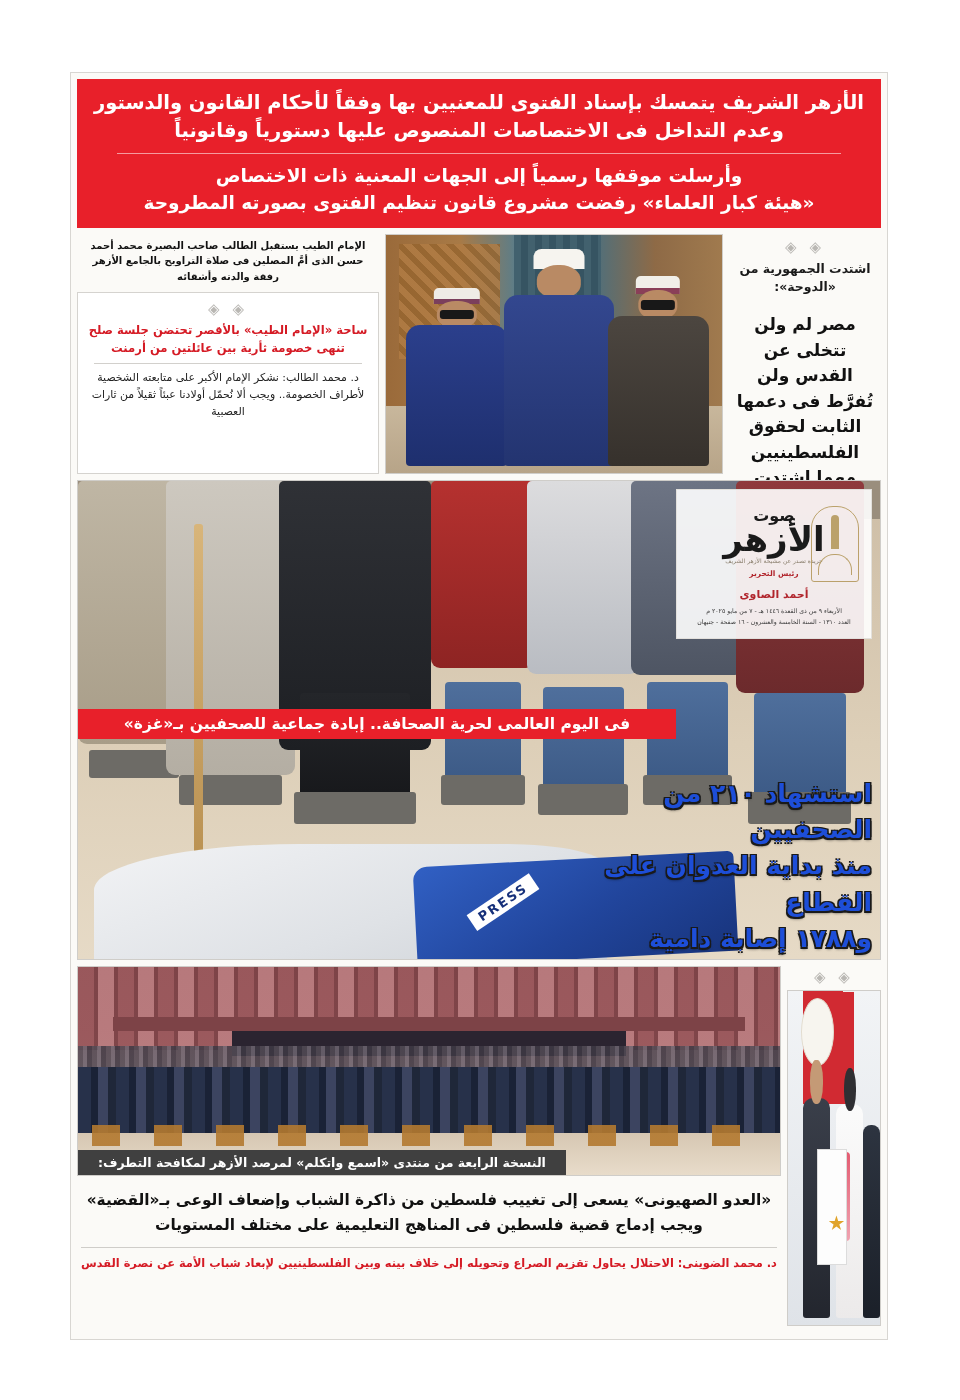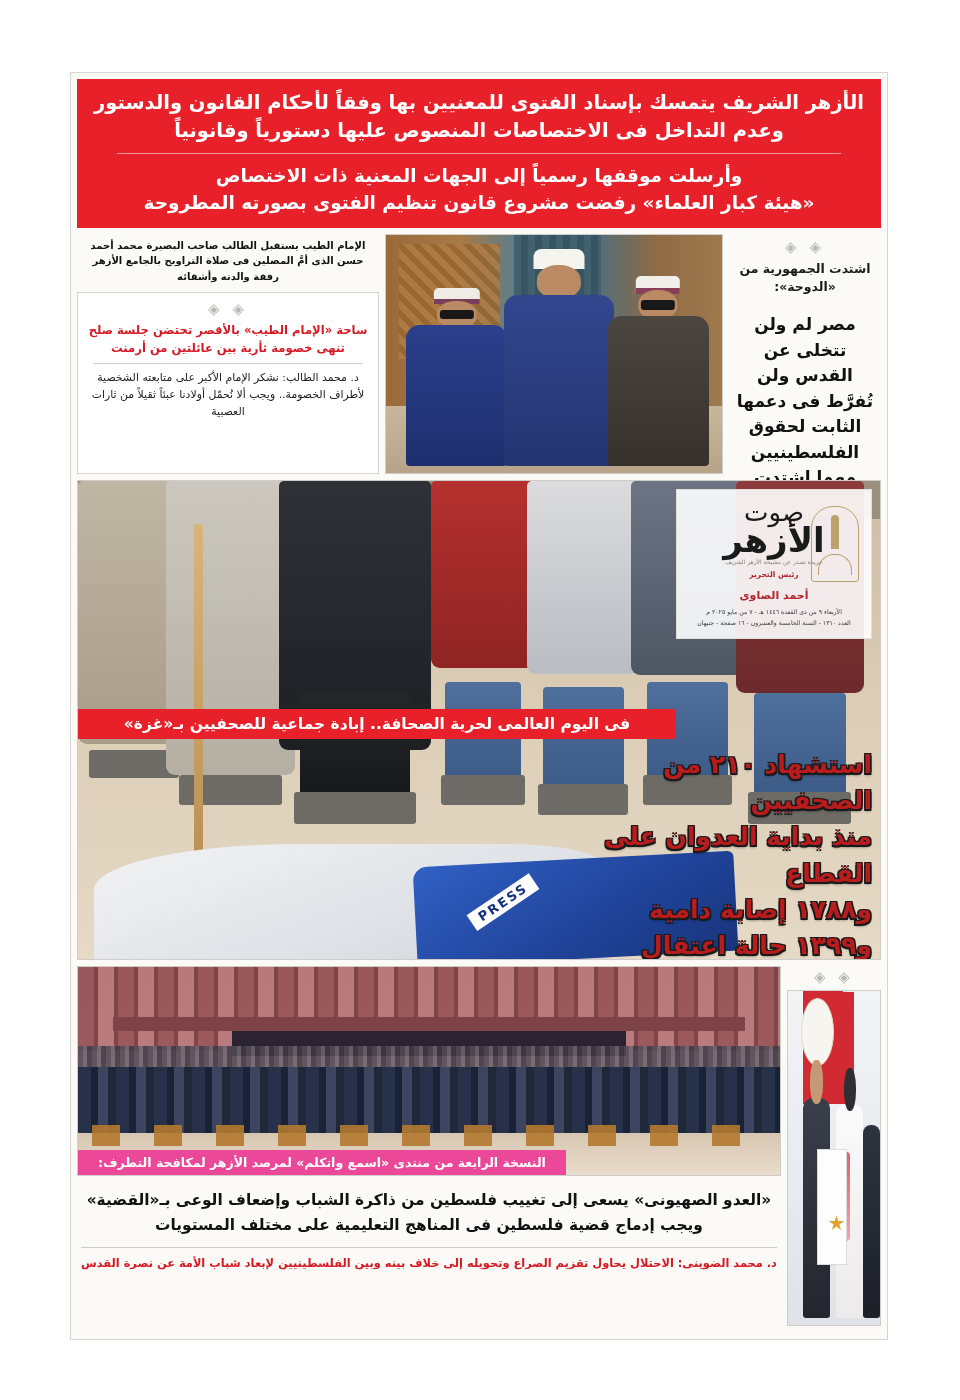--- a/index.html
+++ b/index.html
@@ -129,41 +129,41 @@
     left:0;right:204px;top:228px;
     background:#e8202a;
     color:#fff;font-weight:bold;font-size:15.5px;
     padding:6px 16px;
     text-align:center;
     white-space:nowrap;
     box-sizing:border-box;
   }
   .hero-overlay{
     position:absolute;
-    right:8px;top:266px;width:300px;
+    right:8px;top:295px;width:300px;
     text-align:right;
-    color:#b91c1c;
+    color:#1d4ed8;
     font-weight:bold;font-size:25px;line-height:1.45;
     text-shadow:
       -1.5px -1.5px 0 #1a1a1a, 1.5px -1.5px 0 #1a1a1a,
       -1.5px  1.5px 0 #1a1a1a, 1.5px  1.5px 0 #1a1a1a,
        0 2px 3px rgba(0,0,0,.6);
   }
   .masthead{
     position:absolute;
     right:8px;top:8px;
     width:196px;height:150px;
     background:rgba(255,255,255,.90);
     border:1px solid #e2e0dc;
     box-sizing:border-box;
     text-align:center;
     padding:6px 6px 4px 6px;
     overflow:hidden;
   }
-  .mh-sawt{font-size:26px;font-weight:normal;color:#1a1a1a;line-height:1;margin-top:3px;}
+  .mh-sawt{font-size:16px;font-weight:bold;color:#1a1a1a;line-height:1;margin-top:12px;}
   .mh-azhar{font-size:34px;font-weight:bold;color:#1a1a1a;line-height:1;margin-top:-2px;}
   .mh-tag{font-size:6px;color:#8a7f6d;margin-top:1px;}
   .mh-role{font-size:7.5px;color:#b1252c;margin-top:5px;font-weight:bold;}
   .mh-editor{font-size:11px;color:#b1252c;font-weight:bold;margin-top:10px;}
   .mh-date{font-size:6.2px;color:#3a3a3a;margin-top:6px;}
   .mh-issue{font-size:6.2px;color:#3a3a3a;margin-top:4px;}
   .mh-logo{
     position:absolute;right:12px;top:16px;
     width:46px;height:74px;
     border:1.6px solid #b59a5e;
@@ -202,21 +202,21 @@
     flex:1;border:1px solid #cfcdc9;background:#eceaf0;
     position:relative;overflow:hidden;
   }
   .s3-left{flex:1;display:flex;flex-direction:column;}
   .conf-photo{
     height:208px;border:1px solid #cfcdc9;
     position:relative;overflow:hidden;background:#7a4348;
   }
   .conf-red{
     position:absolute;left:0;right:214px;bottom:0;
-    background:#ec4899;color:#fff;font-weight:bold;
+    background:#404040;color:#fff;font-weight:bold;
     font-size:12.5px;padding:5px 12px;text-align:center;
     white-space:nowrap;box-sizing:border-box;
   }
   .bottom-head{
     text-align:center;
     font-size:15.4px;font-weight:bold;color:#111;
     line-height:1.6;
     padding:12px 6px 10px 6px;
   }
   .bot-rule{height:1px;background:#cfcdc9;margin:0 4px 8px 4px;}

